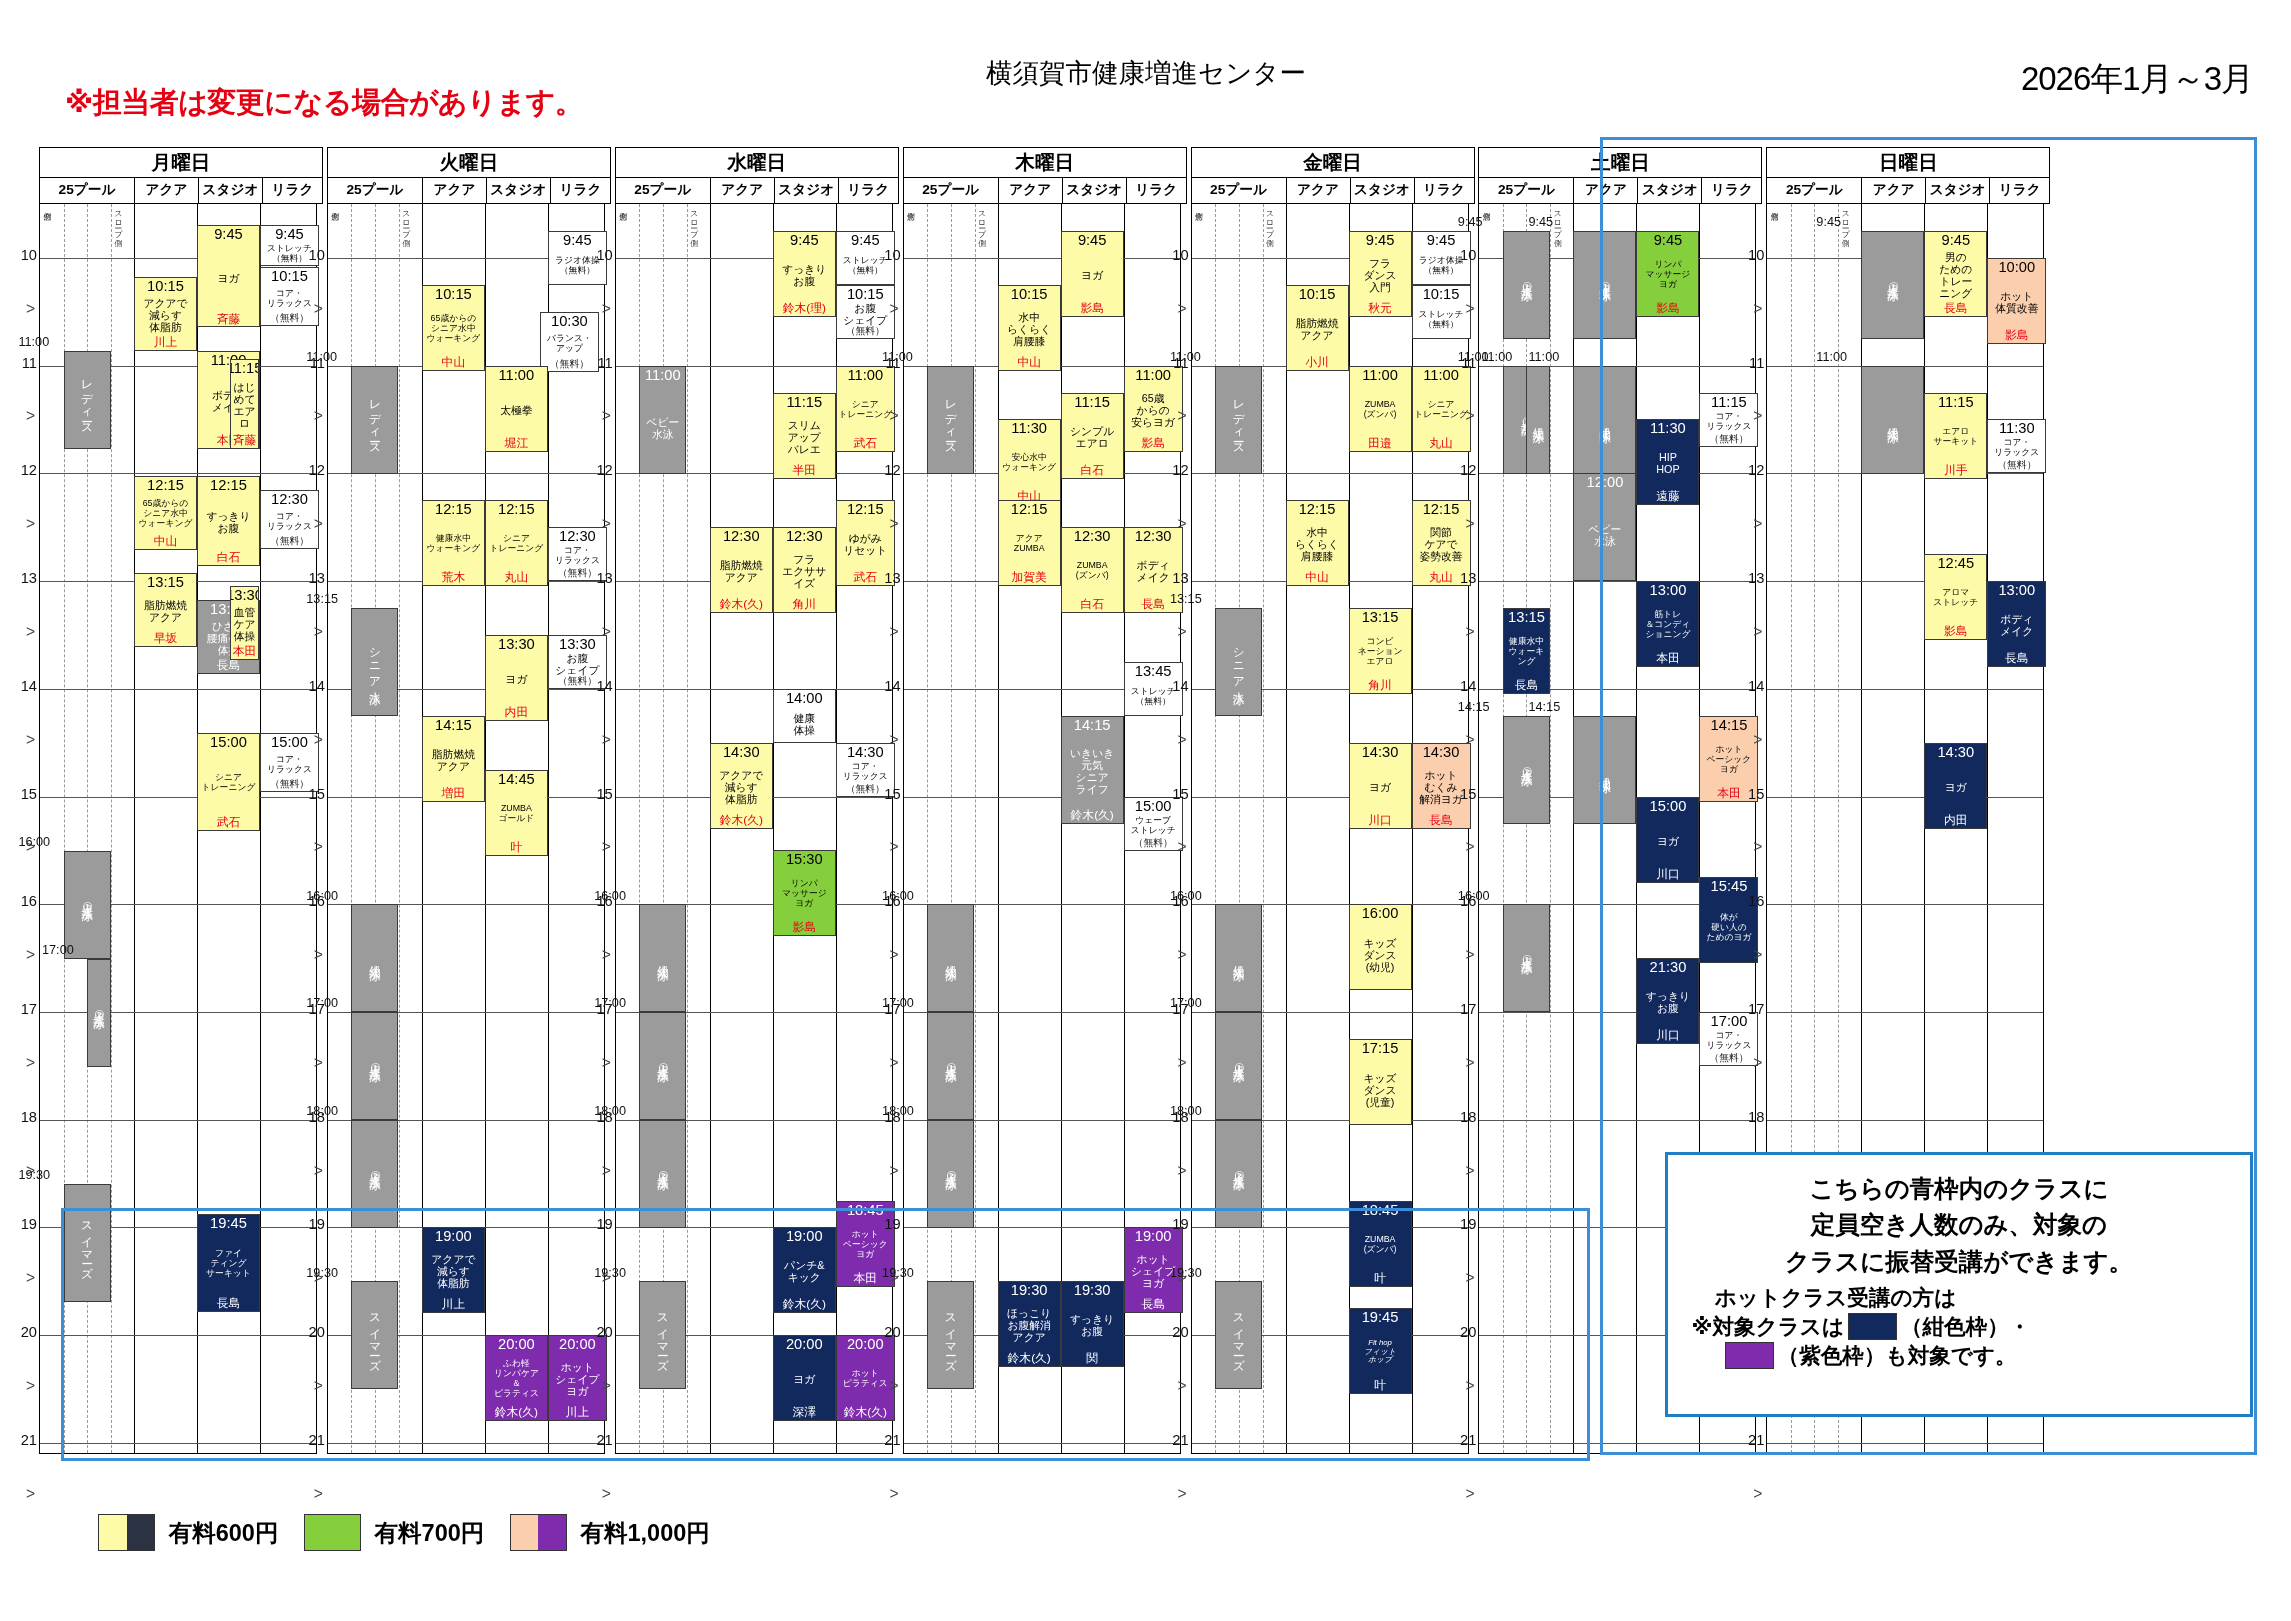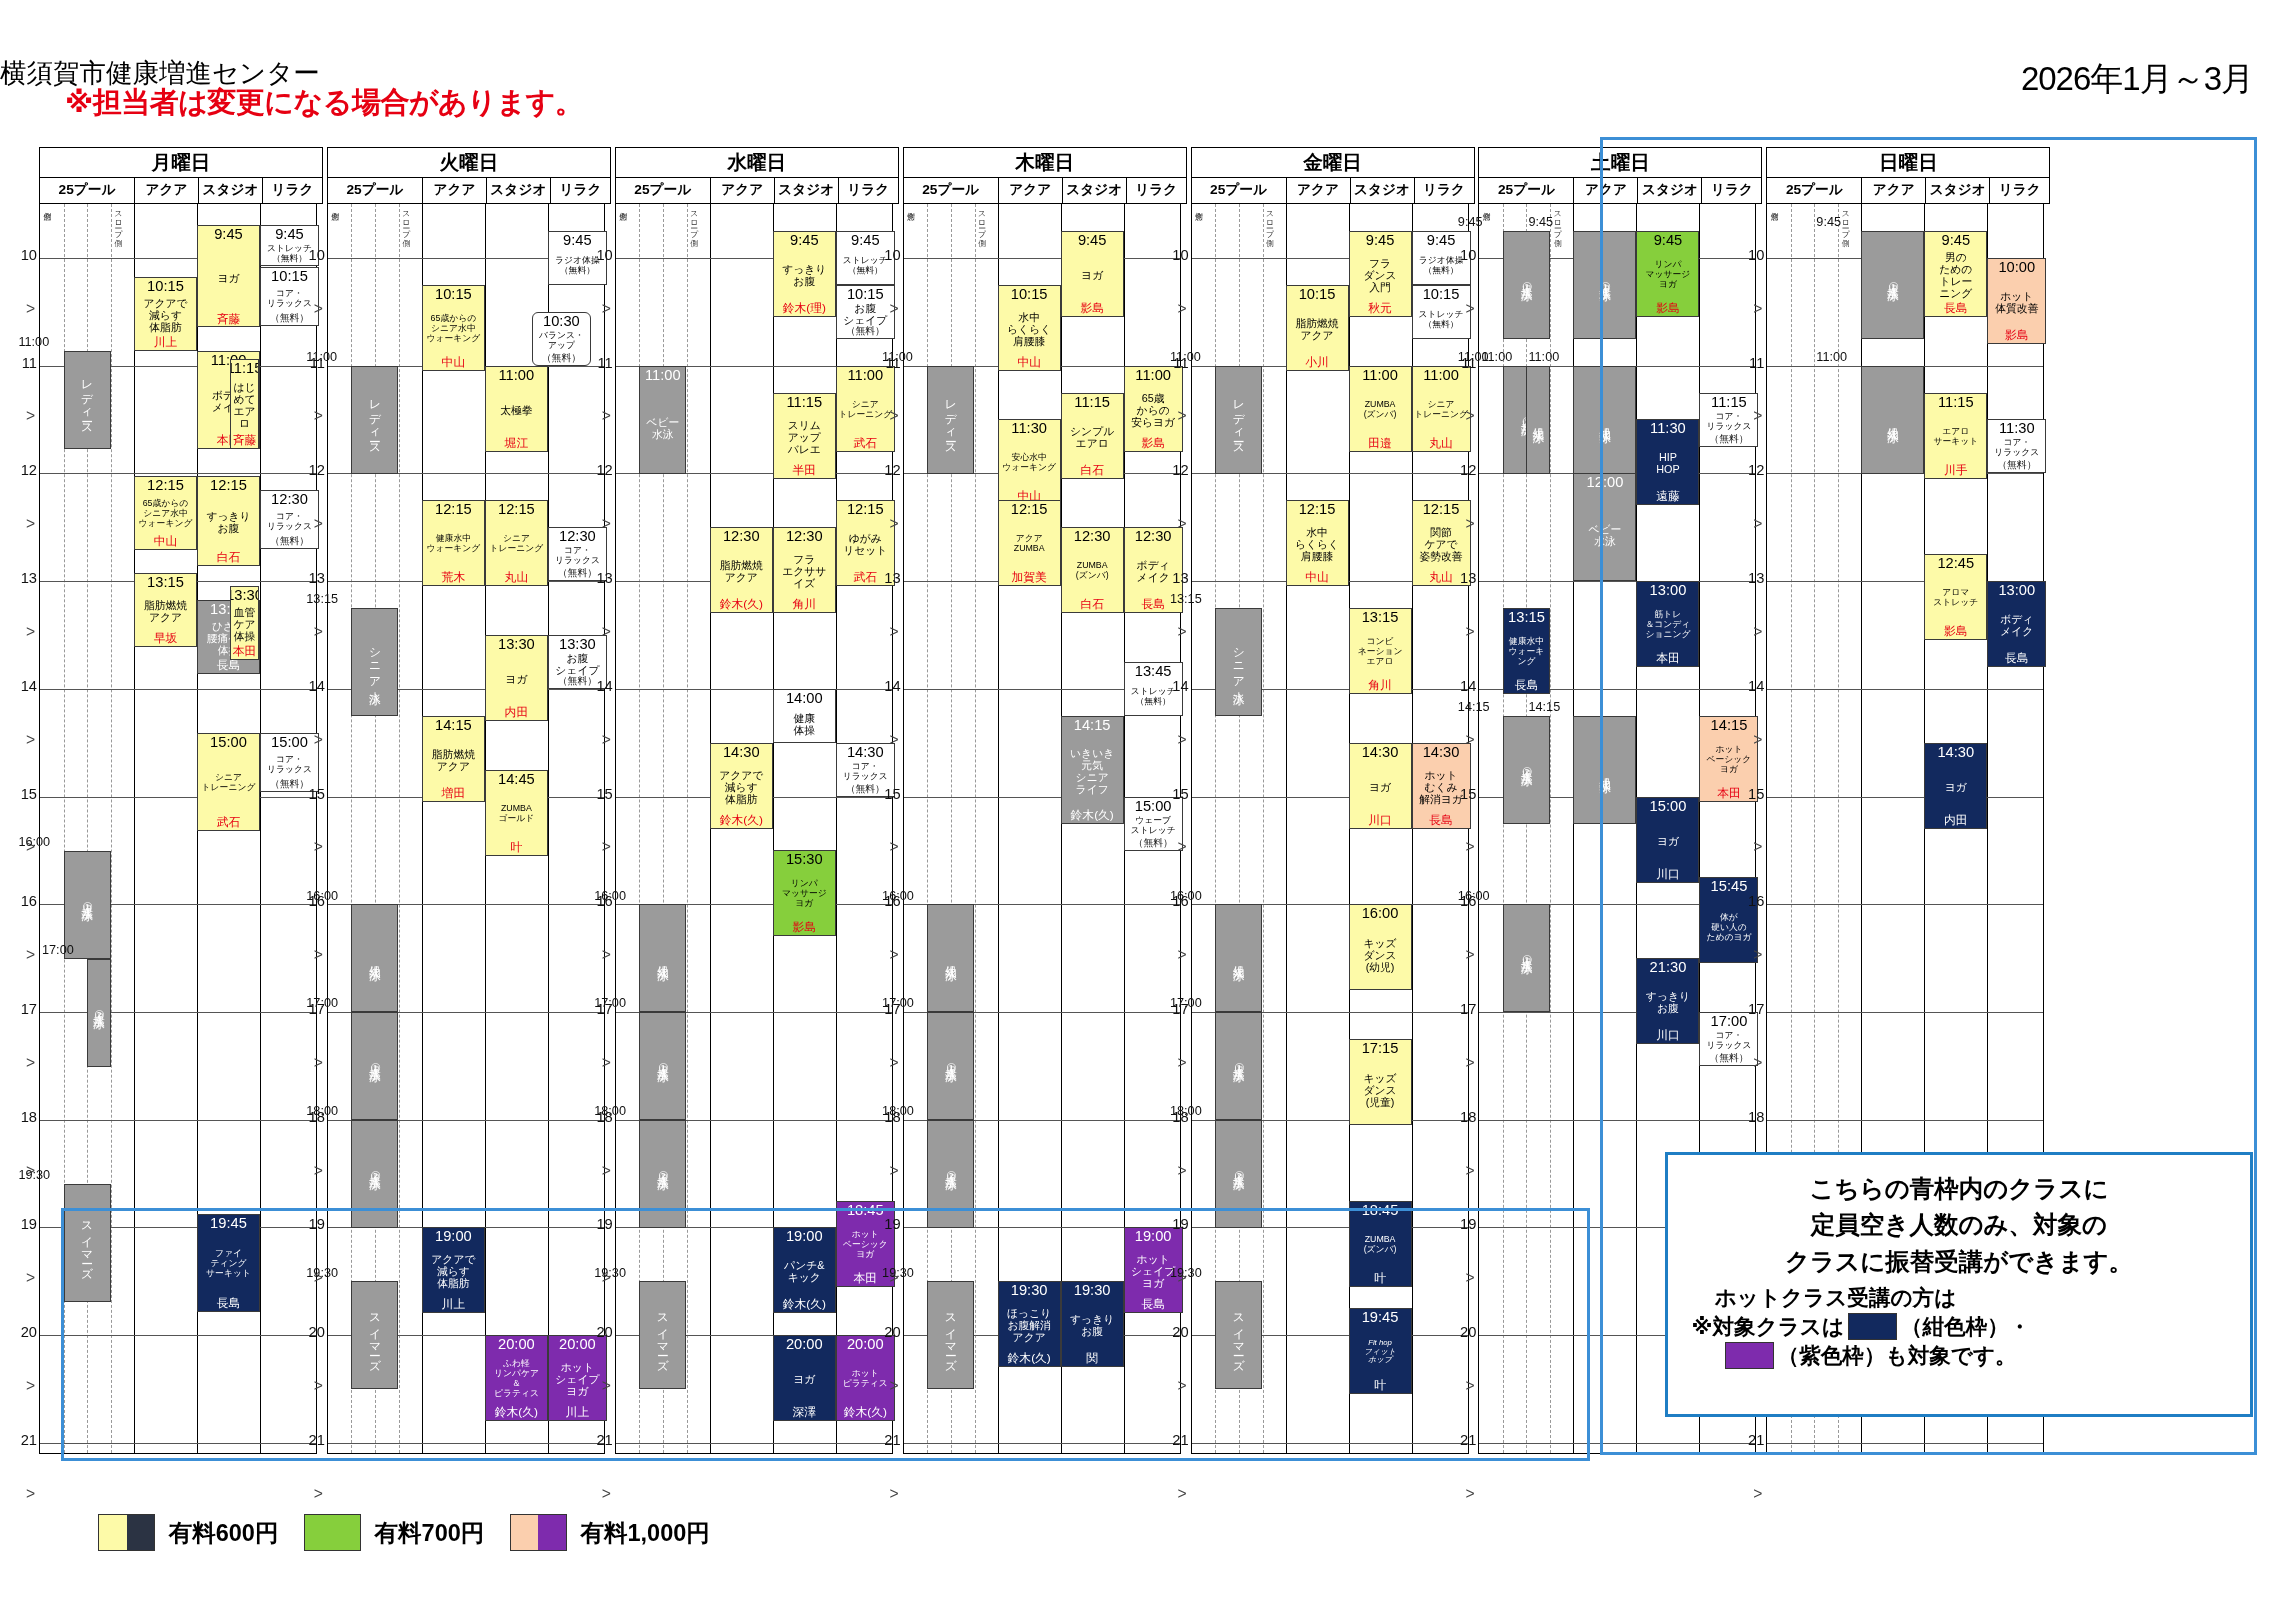--- a/index.html
+++ b/index.html
@@ -1,19 +1,19 @@
 <!DOCTYPE html>
 <html><head>
 <meta charset="utf-8">
 <style>
   html,body{margin:0;padding:0;background:#fff;}
   body{width:2292px;height:1621px;font-family:"Liberation Sans","DejaVu Sans",sans-serif;position:relative;overflow:hidden;}
 
   .note-red{position:absolute;left:65px;top:83px;color:#e60012;font-size:29px;font-weight:bold;letter-spacing:-0.5px;}
-  .title{position:absolute;left:0;top:54px;width:2292px;font-size:26.5px;line-height:1.45;font-weight:500;}
+  .title{position:absolute;left:0;top:54px;width:2292px;text-align:center;font-size:26.5px;line-height:1.45;font-weight:500;}
   .period{position:absolute;right:39px;top:57px;font-size:33px;letter-spacing:-1px;}
 
   .grid{position:absolute;left:39px;top:147px;display:flex;gap:0;}
   .day{position:relative;}
   .day + .day{margin-left:3.9px;}
 
   .axis{width:25.5px;position:relative;}
   .axis .tk{position:absolute;right:2px;font-size:14.7px;color:#111;transform:translateY(-50%);}
   .axis .gt{position:absolute;right:3.9px;font-size:15.7px;color:#444;transform:translateY(-50%);}
 
@@ -281,21 +281,21 @@
         <div class="sidelbl" style="left: 74px; top: 2.9px;">スロープ側</div>
         <div class="ev wh" style="left: 220px; width: 59px; top: 27px; height: 54px;">
           <div class="t">9:45</div>
           <div class="n sm">ラジオ体操<br>（無料）</div>
         </div>
         <div class="ev y" style="left: 94px; width: 63px; top: 81px; height: 86px;">
           <div class="t">10:15</div>
           <div class="n sm">65歳からの<br>シニア水中<br>ウォーキング</div>
           <div class="i">中山</div>
         </div>
-        <div class="ev wh" style="left: 204px; width: 59px; top: 108px; height: 54px; border-radius: 6px;">
+        <div class="ev wh" style="left: 212px; width: 59px; top: 108px; height: 60px;">
           <div class="t">10:30</div>
           <div class="n sm">バランス・<br>アップ</div>
           <div class="i">（無料）</div>
         </div>
         <div class="tmark" style="left: -21.6px; top: 146px;">11:00</div>
         <div class="ev gr vert" style="left: 23.5px; width: 47px; top: 162px; height: 108px;">
           <div class="n">レディース</div>
         </div>
         <div class="ev y" style="left: 157px; width: 63px; top: 162px; height: 86px;">
           <div class="t">11:00</div>

